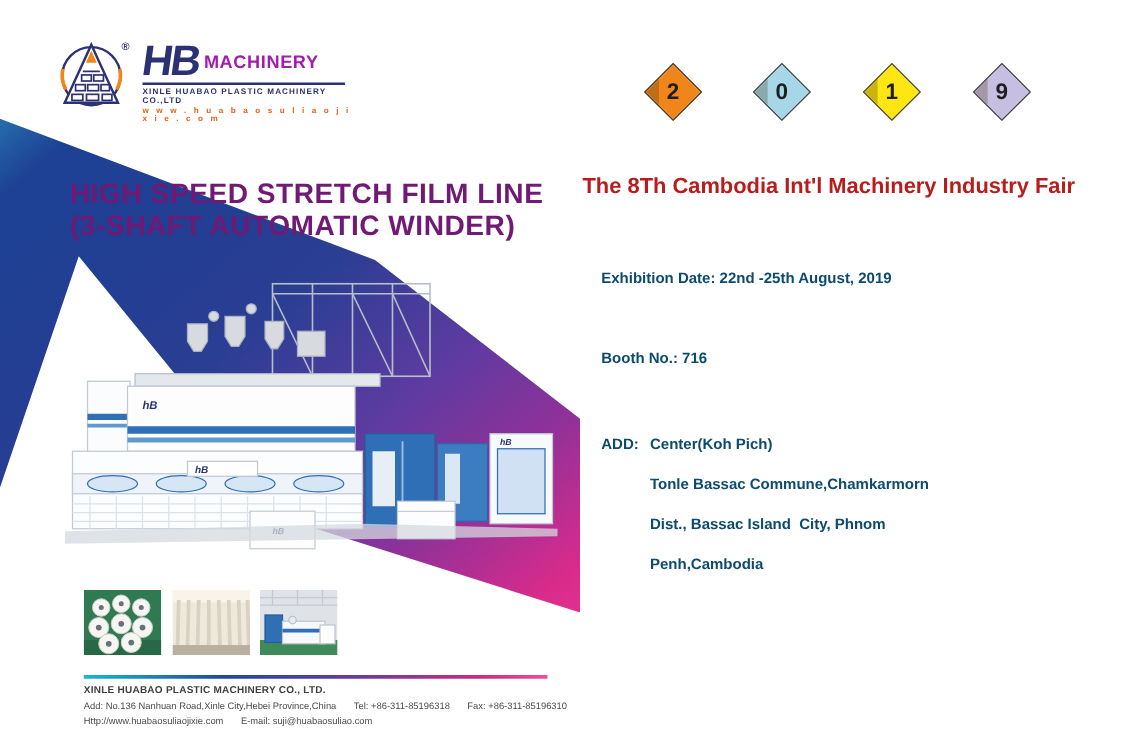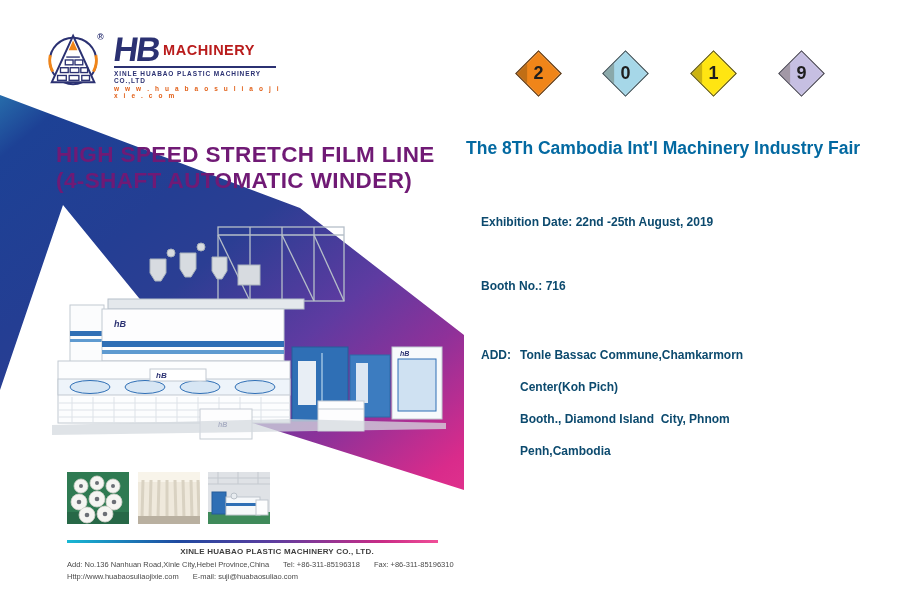--- a/index.html
+++ b/index.html
@@ -11,21 +11,21 @@
     background:linear-gradient(140deg,#35adcb 0%,#1d4195 16%,#243e93 34%,#2b3e93 44%,
                #5e3ba1 60%,#8f3199 72%,#d92b8b 85%,#f0408f 100%);
     clip-path:polygon(0px 95px,300px 208px,464px 335px,464px 490px,237px 418px,63px 205px,0px 390px);}
 
   
   .logo{position:absolute;left:44px;top:26px;width:230px;height:78px;}
   .logo-emblem{position:absolute;left:0;top:2px;width:62px;height:62px;}
   .logo-right{position:absolute;left:70px;top:8px;width:170px;}
   .logo-hb{font-size:34px;font-weight:bold;color:#2b3172;transform:skewX(-8deg);
            display:inline-block;letter-spacing:-2px;line-height:30px;}
-  .logo-machinery{font-size:14.5px;font-weight:bold;color:#b91c1c;letter-spacing:.5px;
+  .logo-machinery{font-size:14.5px;font-weight:bold;color:#a21caf;letter-spacing:.5px;
            display:inline-block;vertical-align:6px;margin-left:4px;}
   .logo-sub{font-size:6.5px;font-weight:bold;color:#2b3172;letter-spacing:.9px;
             border-top:2px solid #2b3172;padding-top:1.5px;margin-top:1px;width:162px;}
   .logo-web{font-size:6.5px;font-weight:bold;color:#e2621b;letter-spacing:2.1px;margin-top:1.5px;}
 
   
   .diamond{position:absolute;top:57px;width:31px;height:31px;transform:rotate(45deg);
            border:1px solid rgba(45,45,45,.85);box-shadow:0 0 0 .5px rgba(255,255,255,.4) inset;}
   .diamond::before{content:"";position:absolute;left:0;bottom:0;width:100%;height:100%;
            background:rgba(70,50,10,.28);clip-path:polygon(0 52%,0 100%,48% 100%);}
@@ -38,27 +38,27 @@
      font-size:22.5px;line-height:26px;font-weight:bold;color:#701a75;letter-spacing:.4px;}
 
   
   .machine{position:absolute;left:50px;top:213px;width:400px;height:252px;}
   .thumb{position:absolute;top:472px;width:62px;height:52px;}
   .gradbar{position:absolute;left:67px;top:540px;width:371px;height:3px;
      background:linear-gradient(90deg,#18b8d4 0%,#1f49a0 30%,#5b3da0 55%,#c92c86 85%,#f04e98 100%);}
 
   
   .footer{position:absolute;left:67px;top:547px;width:420px;color:#3f3f3f;}
-  .footer .company{font-size:8px;font-weight:bold;letter-spacing:.2px;text-align:center;}
+  .footer .company{font-size:8px;font-weight:bold;letter-spacing:.2px;}
   .footer .fline{font-size:7.5px;margin-top:3.5px;color:#4a4a4a;}
   .footer .fline span{margin-right:14px;}
 
   
   .event-heading{position:absolute;left:466px;top:138px;width:430px;
-     font-size:17.5px;font-weight:bold;color:#0369a1;}
+     font-size:17.5px;font-weight:bold;color:#b91c1c;}
   .blue{color:#0c4a6e;font-weight:bold;font-size:12px;}
   .line-date{position:absolute;left:481px;top:215px;}
   .line-booth{position:absolute;left:481px;top:279px;}
   .addr{position:absolute;left:481px;top:339px;width:410px;}
   .addr .row{display:flex;}
   .addr .lines div{line-height:32px;white-space:pre;}
   .addr .label{margin-right:9px;line-height:32px;}
 </style>
 </head>
 <body>
@@ -102,21 +102,21 @@
   </div>
   <div class="diamond" style="left: 697px; background-color: rgb(255, 229, 18);">
     <span class="digit">1</span>
   </div>
   <div class="diamond" style="left: 785px; background-color: rgb(198, 191, 226);">
     <span class="digit">9</span>
   </div>
 
   <div class="panel-title">
     <div>HIGH SPEED STRETCH FILM LINE</div>
-    <div>(4-SHAFT AUTOMATIC WINDER)</div>
+    <div>(3-SHAFT AUTOMATIC WINDER)</div>
   </div>
 
   <svg class="machine" viewBox="0 0 400 252">
 
     <g stroke="#b6bfc9" stroke-width="1.3" fill="none">
       <rect x="168" y="14" width="126" height="74"></rect>
       <line x1="168" y1="22" x2="294" y2="22"></line>
       <line x1="200" y1="14" x2="200" y2="88"></line>
       <line x1="232" y1="14" x2="232" y2="88"></line>
       <line x1="264" y1="14" x2="264" y2="88"></line>
@@ -258,21 +258,21 @@
 
   <div class="event-heading">The 8Th Cambodia Int'l Machinery Industry Fair</div>
 
   <div class="blue line-date">Exhibition Date: 22nd -25th August, 2019</div>
   <div class="blue line-booth">Booth No.: 716</div>
 
   <div class="addr blue">
     <div class="row">
       <span class="label">ADD:</span>
       <div class="lines">
+        <div>Center(Koh Pich)</div>
         <div>Tonle Bassac Commune,Chamkarmorn</div>
-        <div>Center(Koh Pich)</div>
-        <div>Booth., Diamond Island  City, Phnom</div>
+        <div>Dist., Bassac Island  City, Phnom</div>
         <div>Penh,Cambodia</div>
       </div>
     </div>
   </div>
 
 </div>
 
 </body></html>

